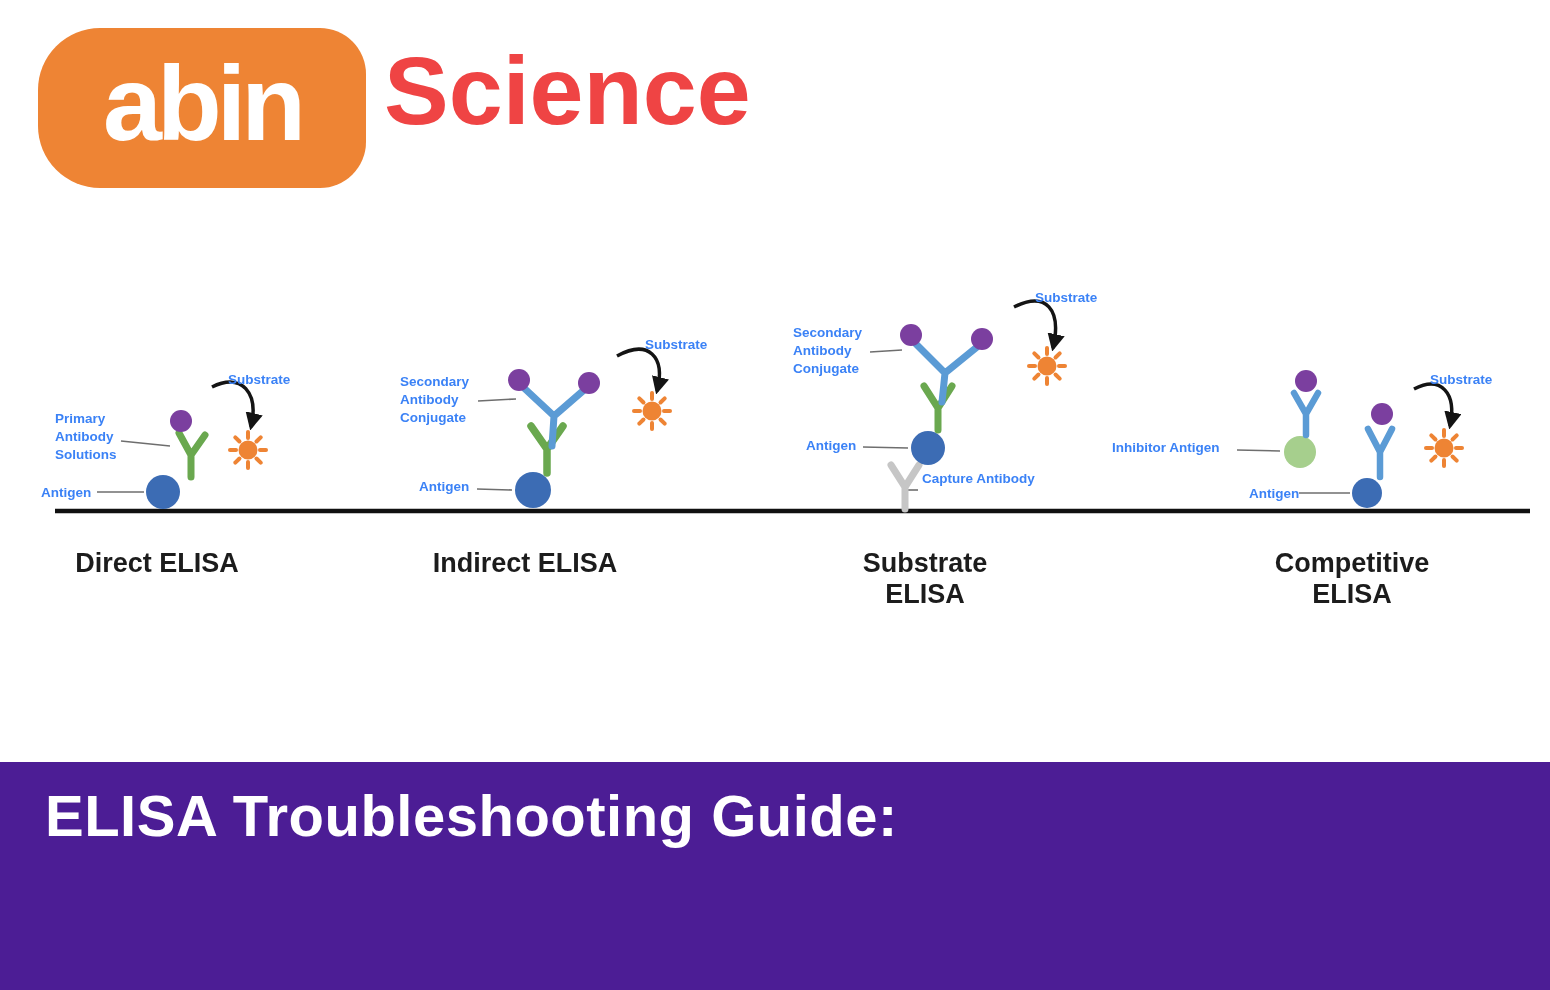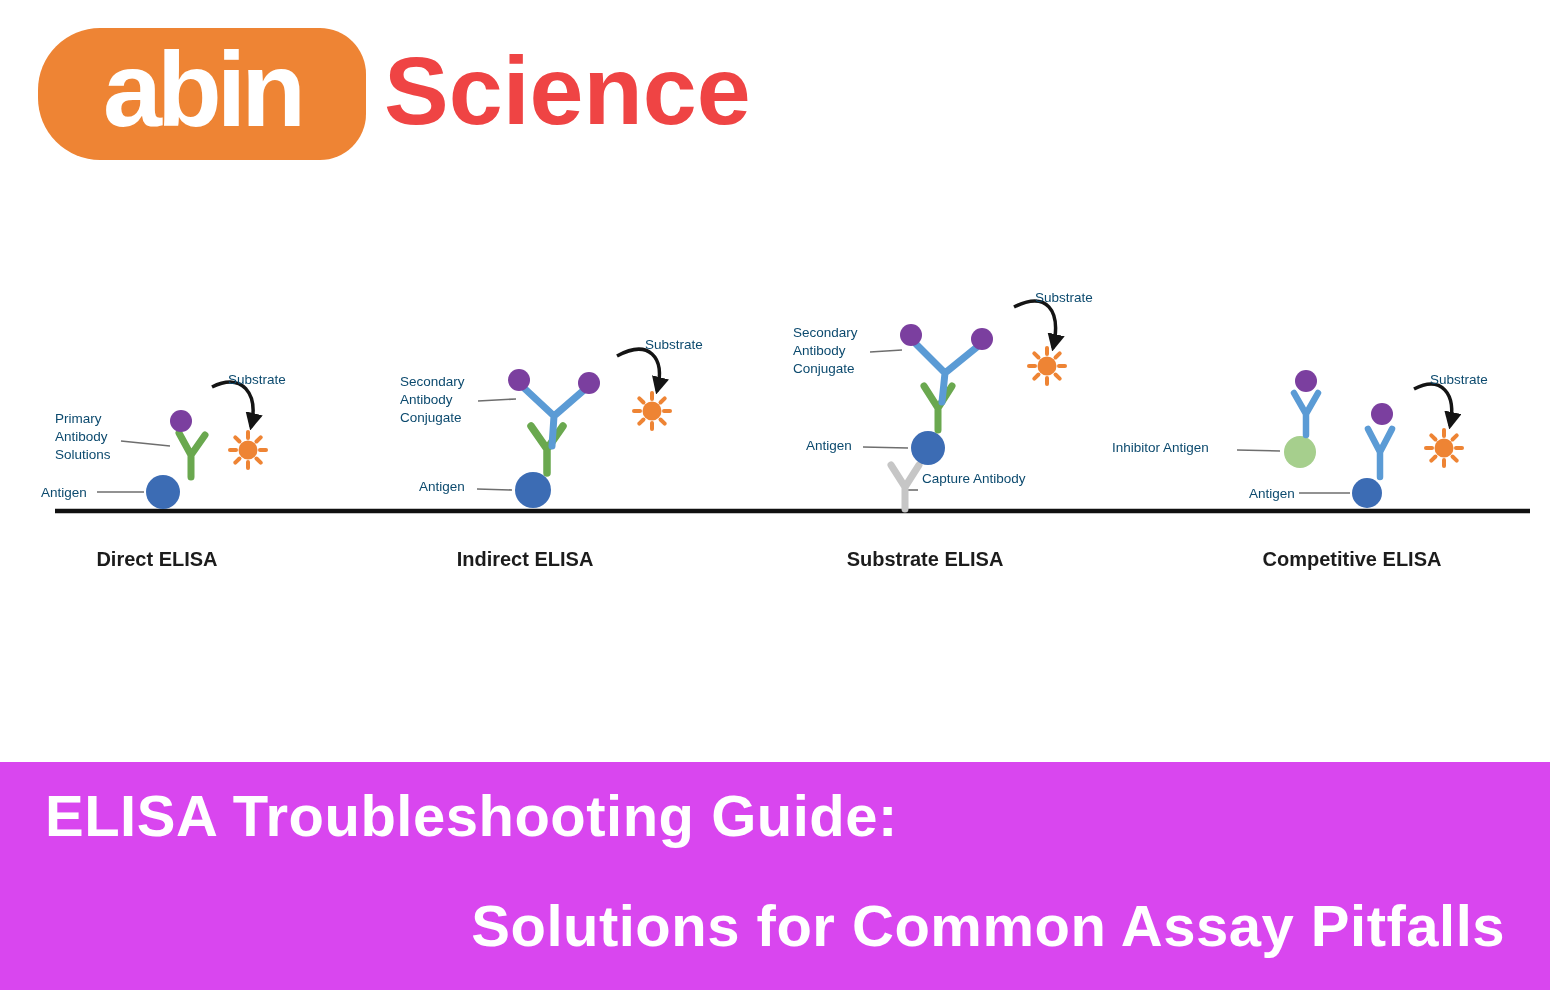--- a/index.html
+++ b/index.html
@@ -1,35 +1,35 @@
 <!DOCTYPE html>
 <html><head>
 <meta charset="utf-8">
 <style>
   html,body{margin:0;padding:0;background:#fff}
   .page{position:relative;width:1550px;height:990px;background:#ffffff;
         font-family:"Liberation Sans",sans-serif;overflow:hidden}
 
   
-  .logo-badge{position:absolute;left:38px;top:28px;width:328px;height:132px;
+  .logo-badge{position:absolute;left:38px;top:28px;width:328px;height:160px;
               border-radius:62px 46px 46px 62px;background:#EE8434;
               display:flex;align-items:center;justify-content:center}
   .logo-abin{font-size:106px;font-weight:700;color:#ffffff;letter-spacing:-5px;
              line-height:1;transform:translateY(-5px)}
   .logo-science{position:absolute;left:384px;top:26px;font-size:97px;font-weight:700;
                 color:#3A6DB6;line-height:1.35}
 
   
   .art{position:absolute;left:0;top:0;width:1550px;height:990px}
   .conn{stroke:#6e6e6e;stroke-width:1.6}
   .arrow{stroke:#141414;stroke-width:3.5;fill:none}
   .ab{fill:none;stroke-linecap:round;stroke-linejoin:round}
-  .lbl{position:absolute;font-size:13.5px;font-weight:400;color:#0c4a6e;
+  .lbl{position:absolute;font-size:13.5px;font-weight:700;color:#3b82f6;
        line-height:1.32;white-space:pre-line}
-  .title{position:absolute;width:200px;text-align:center;font-size:20px;
+  .title{position:absolute;width:200px;text-align:center;font-size:27px;
          font-weight:700;color:#1c1c1c}
 
   
   .banner{position:absolute;left:0;top:762px;width:1550px;height:228px;background:#141B6D}
   .banner-l1{position:absolute;left:45px;top:20px;font-size:58px;font-weight:800;
              color:#ffffff;letter-spacing:.5px}
   .banner-l2{position:absolute;right:45px;top:130px;font-size:58px;font-weight:800;
              color:#ffffff;letter-spacing:.5px}
 </style>
 </head>
@@ -134,18 +134,17 @@
   <div class="lbl" style="left:806px;top:437px">Antigen</div>
   <div class="lbl" style="left:922px;top:470px">Capture Antibody</div>
   <div class="lbl" style="left:1035px;top:289px">Substrate</div>
   <div class="title" style="left:825px;top:548px">Substrate ELISA</div>
 
   <div class="lbl" style="left:1112px;top:439px">Inhibitor Antigen</div>
   <div class="lbl" style="left:1249px;top:485px">Antigen</div>
   <div class="lbl" style="left:1430px;top:371px">Substrate</div>
   <div class="title" style="left:1252px;top:548px">Competitive ELISA</div>
 
-  <div class="banner" style="background: #d946ef;">
+  <div class="banner" style="background: #4c1d95;">
     <div class="banner-l1">ELISA Troubleshooting Guide:</div>
-    <div class="banner-l2">Solutions for Common Assay Pitfalls</div>
   </div>
 
 </div>
 
 </body></html>

